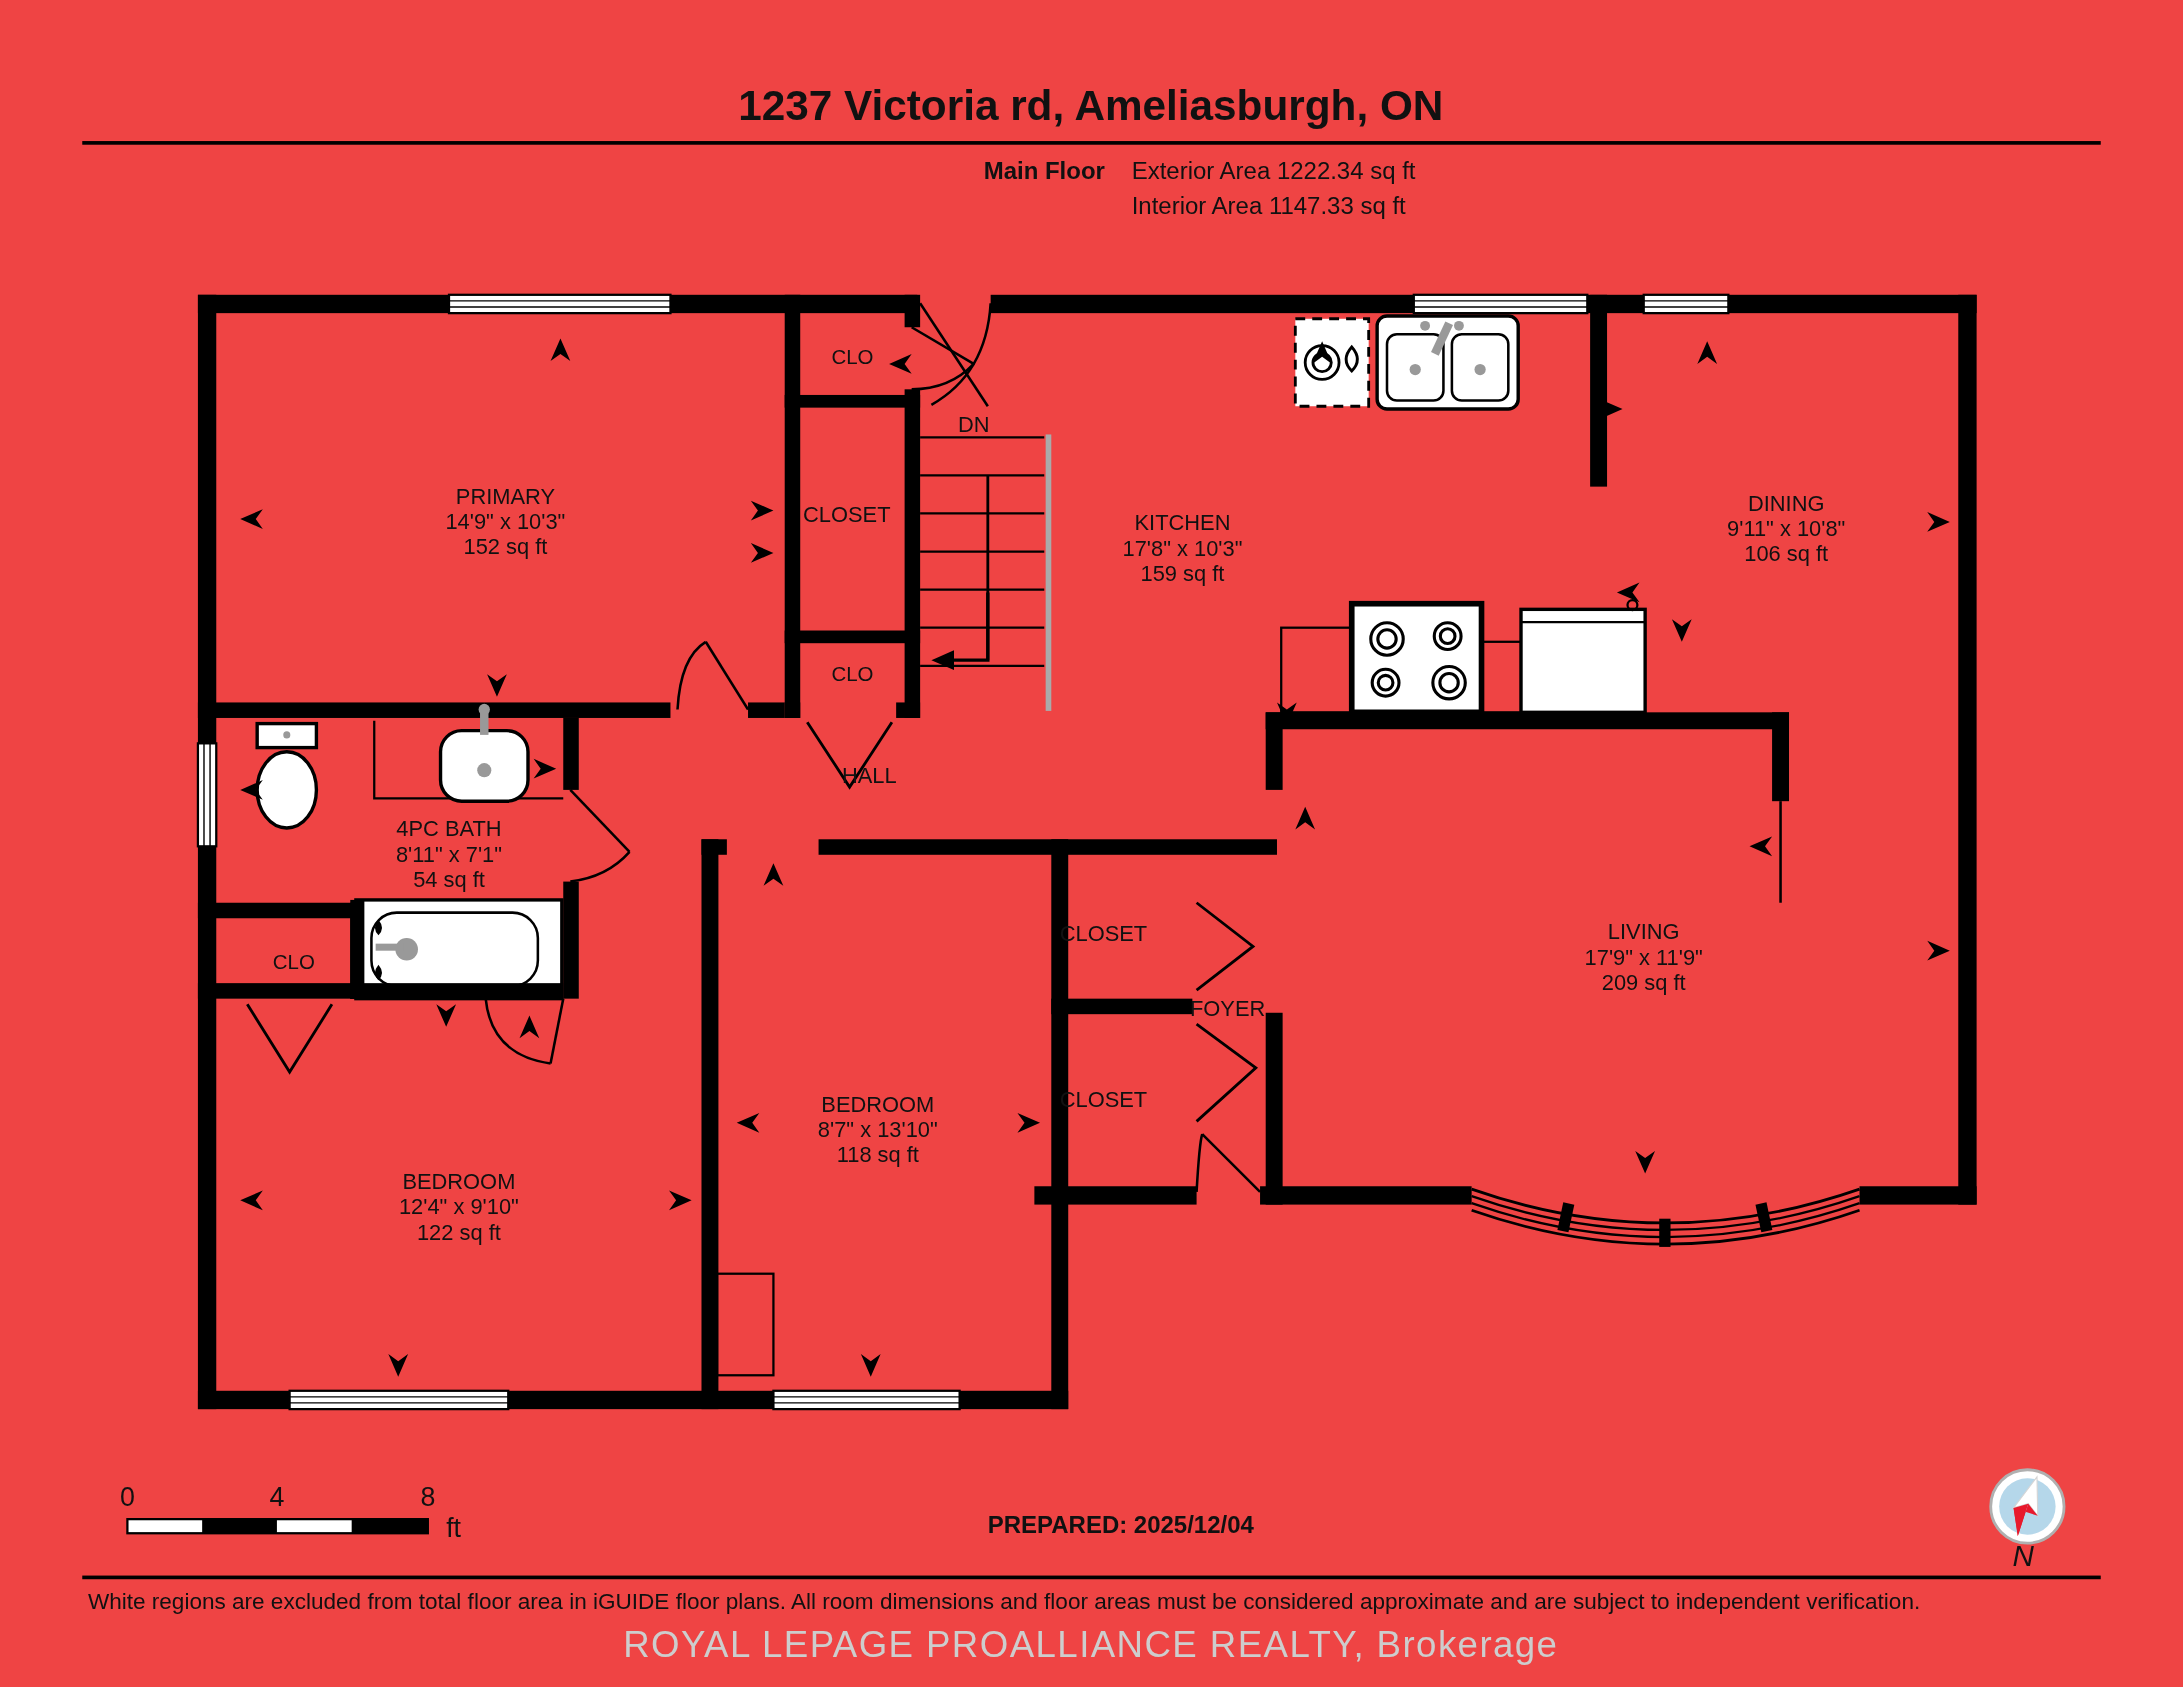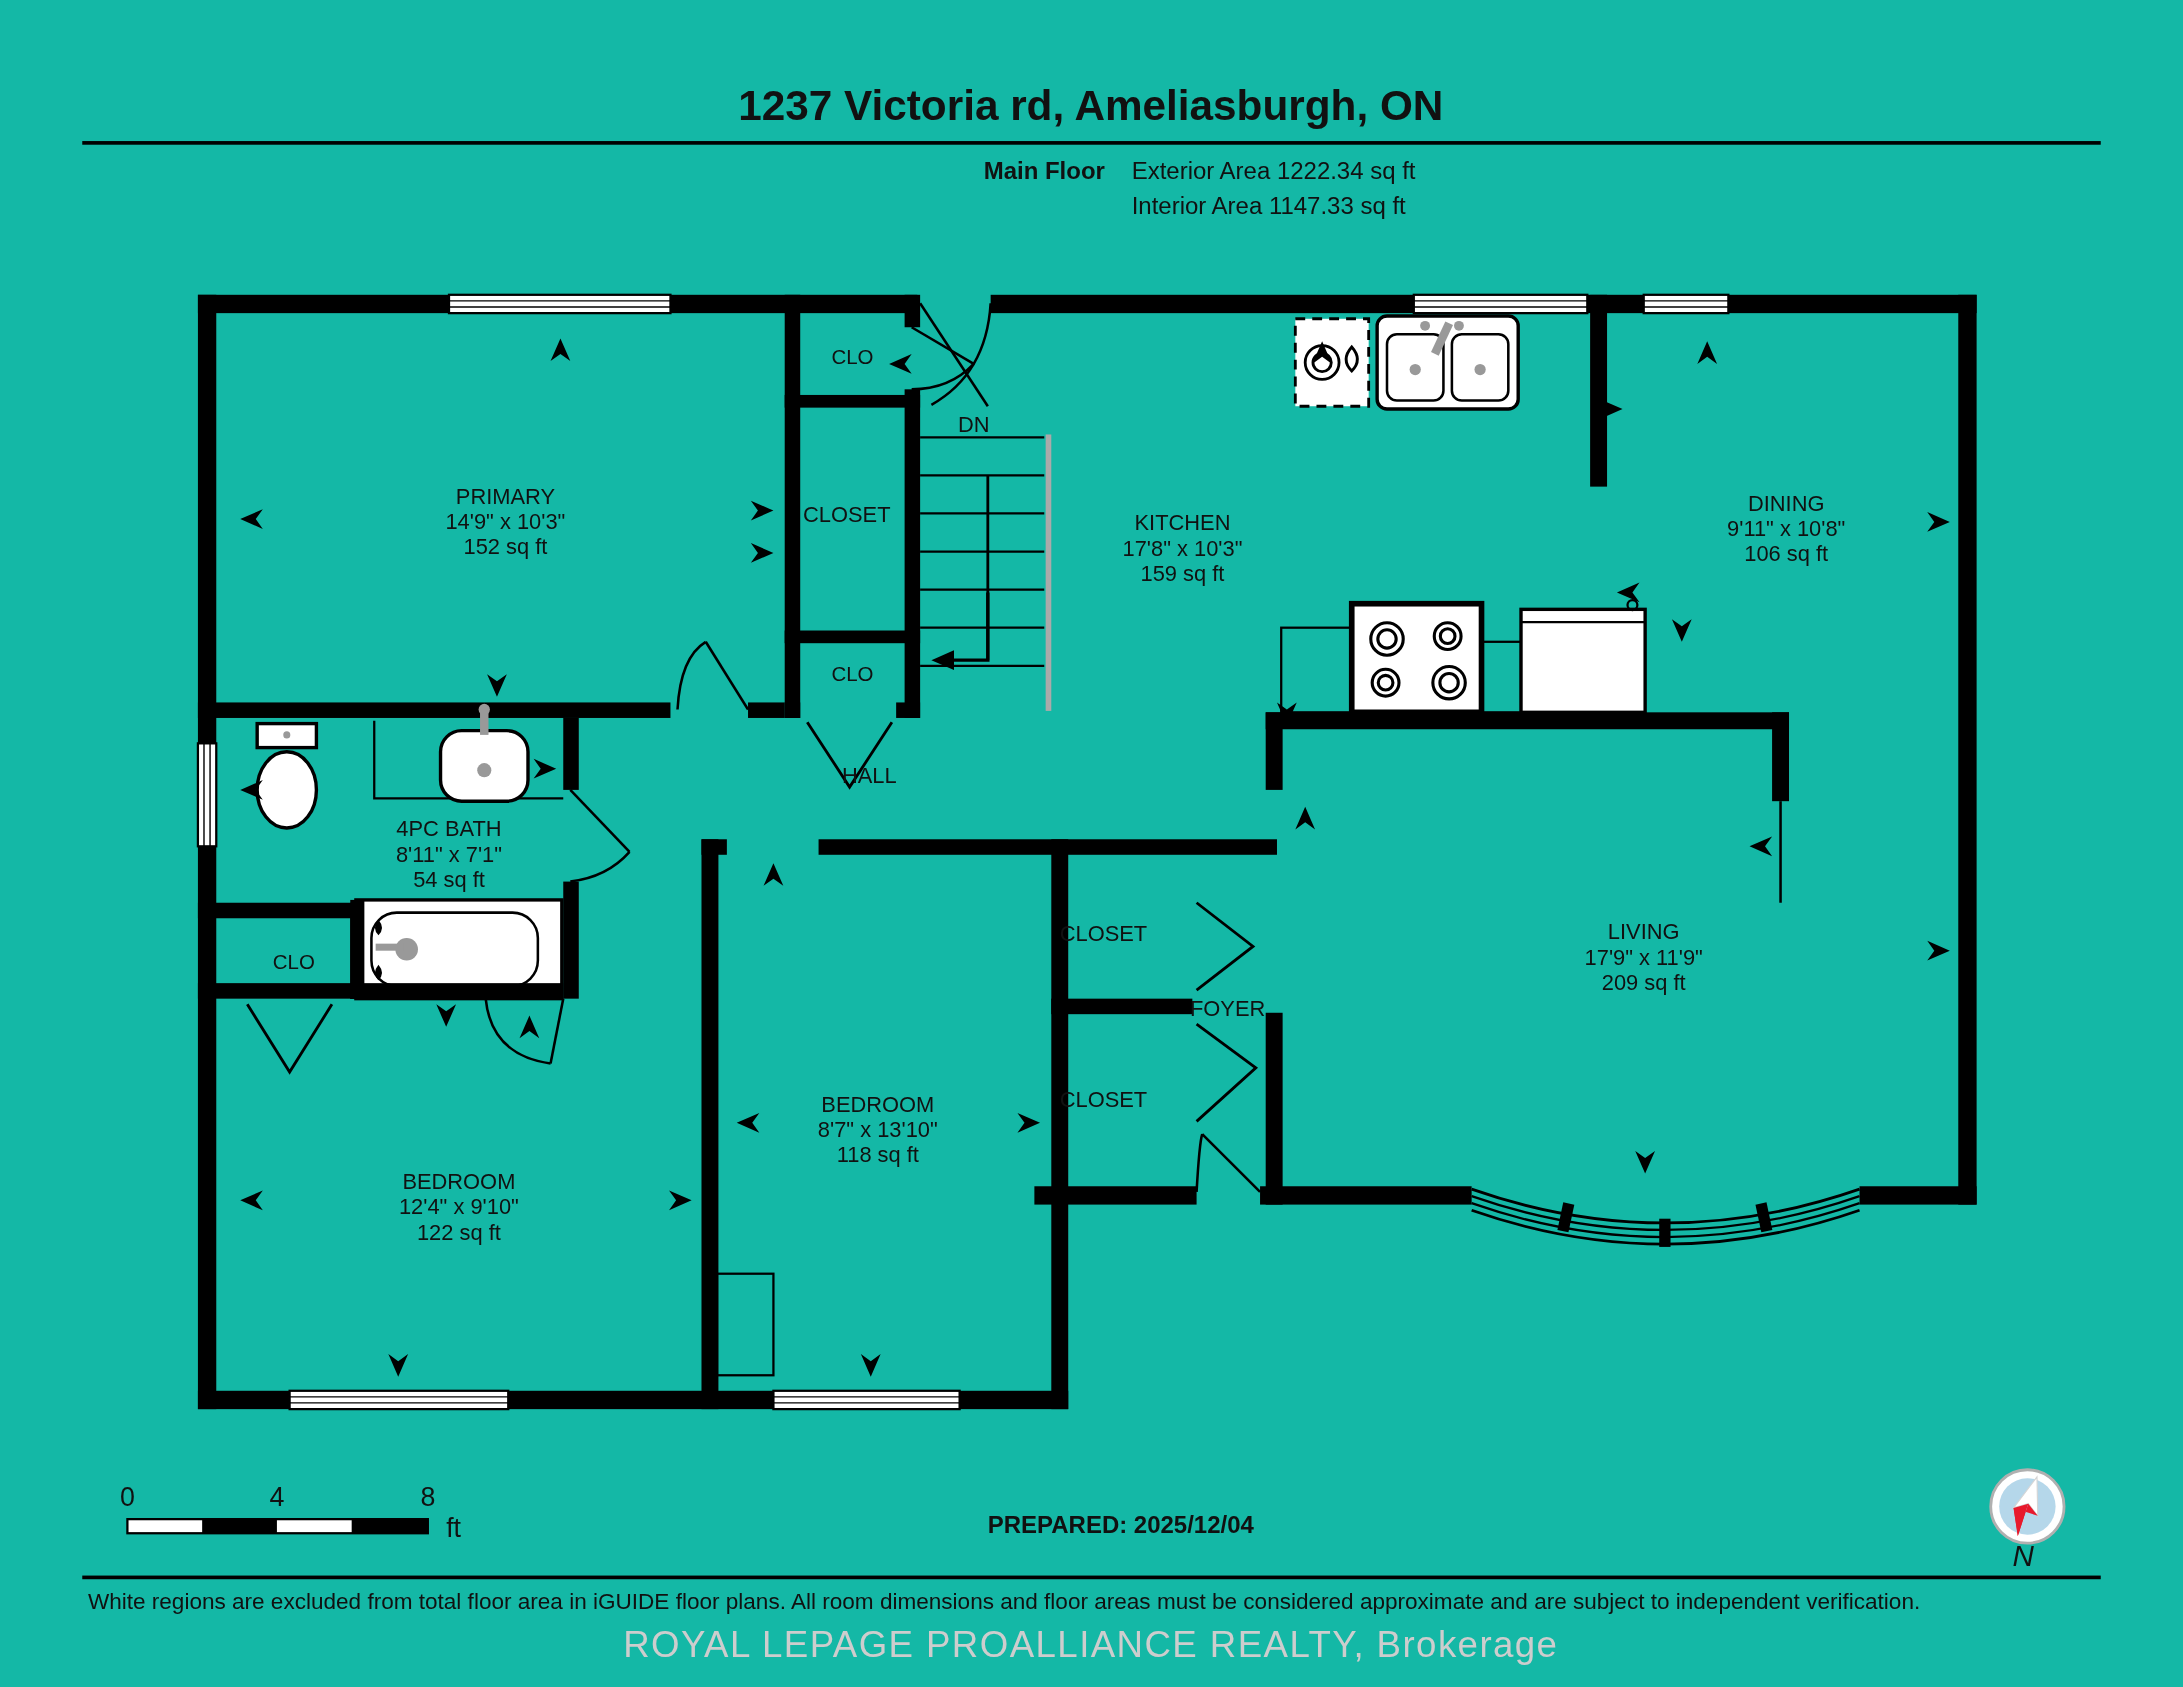--- a/index.html
+++ b/index.html
@@ -1,16 +1,16 @@
 <!DOCTYPE html>
 <html style="font-size:9px"><head>
 <meta charset="utf-8">
 <style>
   html,body{margin:0;padding:0;background:#ffffff;}
-  .page{width:2183px;height:1687px;position:relative;background:#14b8a6;}
+  .page{width:2183px;height:1687px;position:relative;background:#ef4444;}
   svg{display:block;}
   text{font-family:"Liberation Sans","DejaVu Sans",sans-serif;fill:#111;}
   .title{font-size:30px;font-weight:bold;}
   .sub{font-size:17px;}
   .subb{font-size:17px;font-weight:bold;}
   .room{font-size:15.5px;}
   .small{font-size:14.5px;}
   .foot{font-size:17px;font-weight:bold;}
   .scale-num{font-size:19px;}
   .disc{font-size:16px;}

